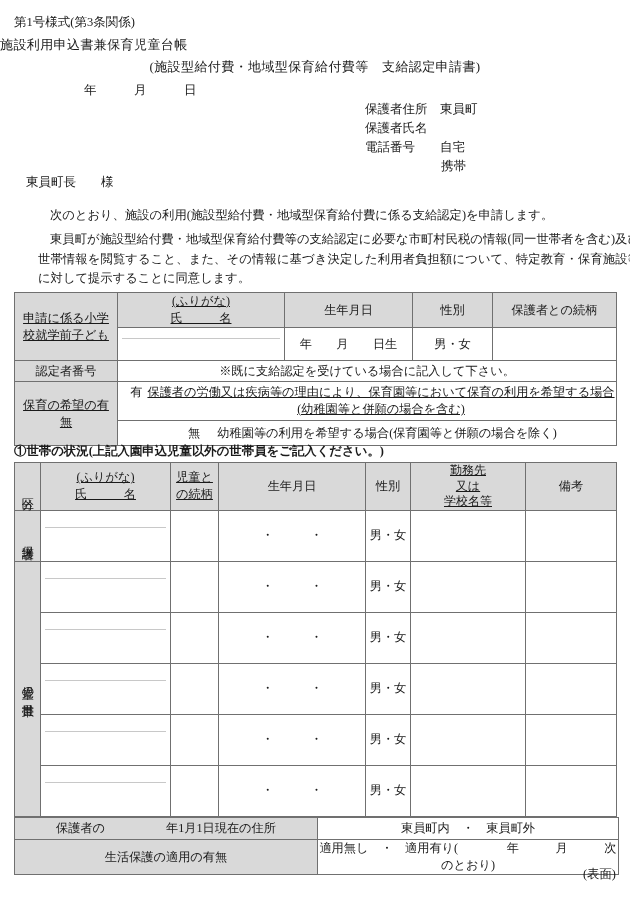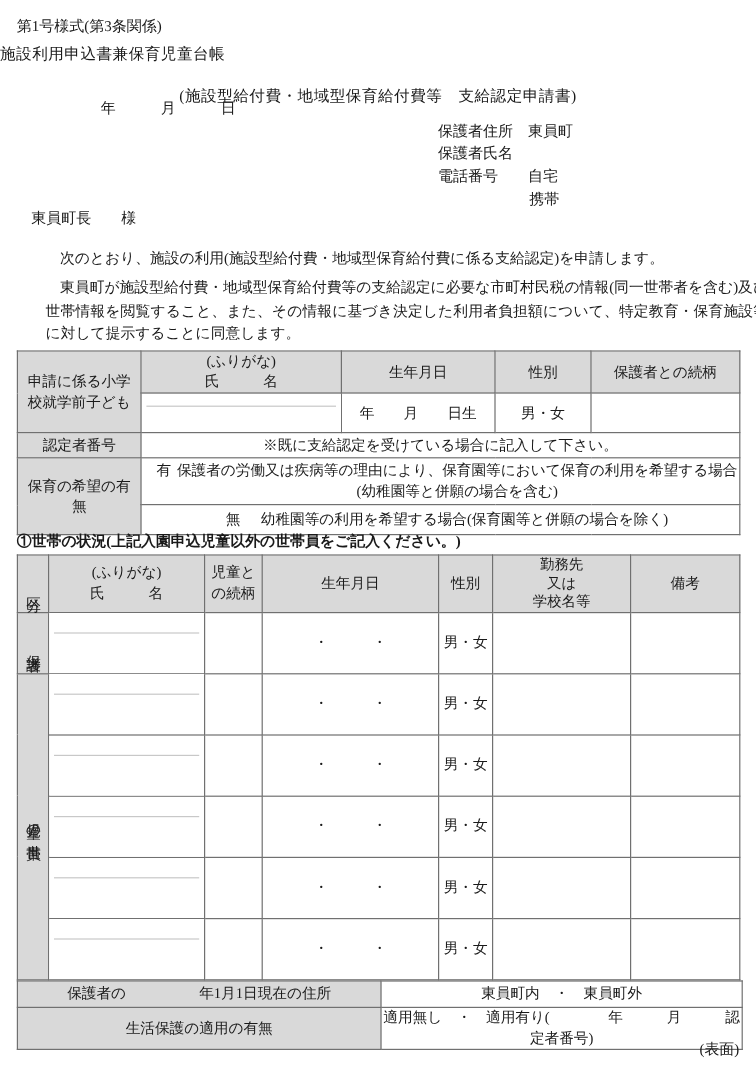--- a/index.html
+++ b/index.html
@@ -35,21 +35,21 @@
     position: absolute;
     left: 0;
     top: 36px;
     width: 630px;
     font-size: 13px;
     letter-spacing: 0.4px;
   }
   .title-sub {
     position: absolute;
     left: 0;
-    top: 71px;
+    top: 58px;
     width: 630px;
     text-align: center;
     font-size: 13px;
     letter-spacing: 0.4px;
   }
   .date-line {
     position: absolute;
     left: 84px;
     top: 82px;
     font-size: 12.5px;
@@ -104,21 +104,21 @@
   td.gray {
     background: #d9d9d9 !important;
   }
   .vert {
     writing-mode: vertical-rl;
     text-orientation: upright;
     display: inline-block;
     letter-spacing: 1px;
     line-height: 1.05;
   }
-  .nm { white-space: pre; }
+  .nm { white-space: pre; text-decoration: underline; }
   .lft { text-align: left; padding-left: 6px !important; }
 
   
   .name-cell {
     position: relative;
   }
   .name-rule {
     position: absolute;
     left: 4px;
     right: 4px;
@@ -329,20 +329,20 @@
   </table>
 
   <table class="form-tbl" id="tbl-bottom">
     <tbody>
       <tr>
         <td class="gray" style="width:302px;height:21px">保護者の　　　　　年1月1日現在の住所</td>
         <td style="width:300px">東員町内　・　東員町外</td>
       </tr>
       <tr>
         <td class="gray" style="height:21px">生活保護の適用の有無</td>
-        <td>適用無し　・　適用有り(　　　　年　　　月　　　認定者番号)</td>
+        <td>適用無し　・　適用有り(　　　　年　　　月　　　次のとおり)</td>
       </tr>
     </tbody>
   </table>
 
   <div class="footer-mark">(表面)</div>
 
 </div>
 
 </body></html>

